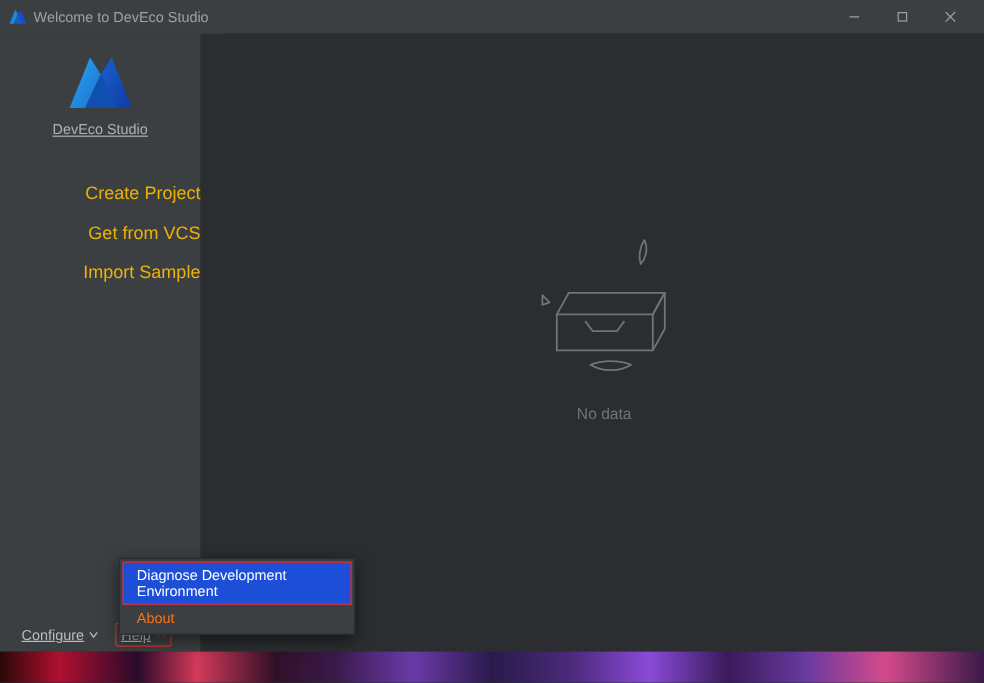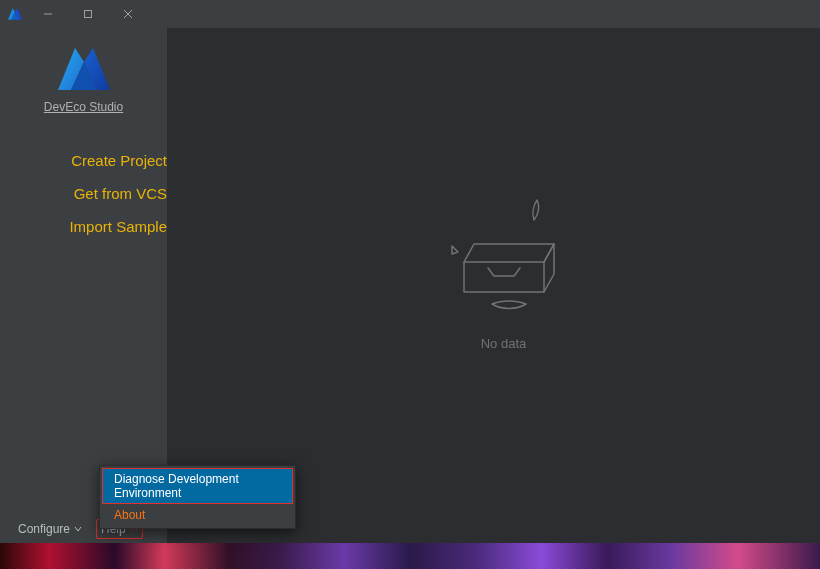--- a/index.html
+++ b/index.html
@@ -61,21 +61,21 @@
   }
   .footer-bar {
     position:absolute; left:0; right:0; top:0; height:28px;
     background:#3c3f41;
     display:flex; align-items:center;
     padding-left:18px;
     color:#b8bdbd; font-size:12px;
     gap:14px;
     width:167px;
   }
-  .footer-btn { display:flex; align-items:center; gap:4px; cursor:pointer; }
+  .footer-btn { display:flex; align-items:center; gap:4px; cursor:pointer;text-decoration:underline; }
   .help-btn { border:1px solid #e03030; padding:2px 4px; border-radius:2px; }
   .decor-band {
     position:absolute; left:0; right:0; top:28px; height:26px;
     background: linear-gradient(90deg,
       #2a0808 0%, #b01030 6%, #2a0a2a 14%,
       #d43a5a 20%, #301028 28%,
       #3a1a4a 34%, #6a3aa8 42%, #2a1a4a 50%,
       #4a2a7a 58%, #8a4ad8 66%, #3a1a5a 74%,
       #6a3aa0 82%, #d44a8a 90%, #3a1a4a 100%);
   }
@@ -88,37 +88,38 @@
     box-shadow:0 4px 14px rgba(0,0,0,0.6);
     z-index:10;
     padding:2px;
   }
   .help-menu-item {
     padding:4px 12px;
     color:#f97316; font-size:12px;
     cursor:pointer;
   }
   .help-menu-item.selected {
-    background:#0369a1;
+    background:#1d4ed8;
     color:#fff;
     border:1px solid #e03030;
     padding:3px 11px;
   }
 </style>
 </head>
 <body>
 
 <div class="titlebar">
   <span class="app-icon">
     <svg width="14" height="14" viewBox="0 0 48 40">
       <path d="M0 40 L16 0 L24 12 L12 40 Z" fill="#1a8ae0"></path>
       <path d="M24 12 L32 0 L48 40 L36 40 Z" fill="#1a4ad0"></path>
       <path d="M12 40 L24 12 L36 40 Z" fill="#1060c0"></path>
     </svg>
   </span>
+  <span class="title">Welcome to DevEco Studio</span>
   <div class="win-controls">
     <div class="win-btn">
       <svg width="10" height="10">
           <line x1="1" y1="5" x2="9" y2="5" stroke="#a0a0a0" stroke-width="1"></line>
         </svg>
     </div>
     <div class="win-btn">
       <svg width="10" height="10">
           <rect x="1.5" y="1.5" width="7" height="7" fill="none" stroke="#a0a0a0" stroke-width="1"></rect>
         </svg>

